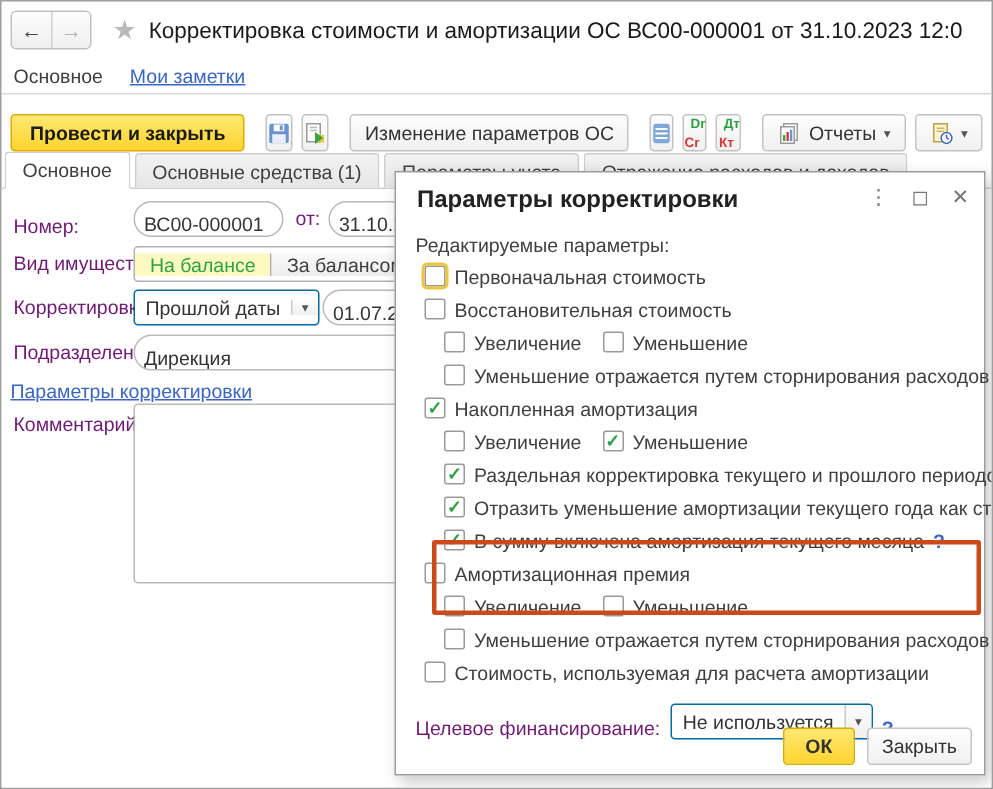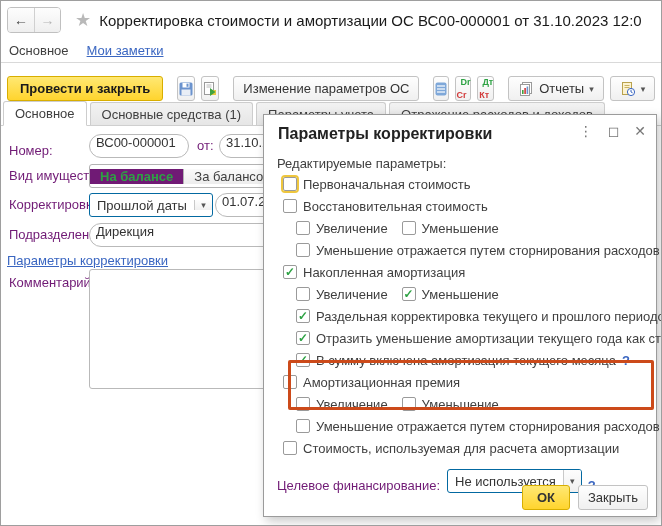--- a/index.html
+++ b/index.html
@@ -35,24 +35,24 @@
 
   
   .tabs { position:absolute; left:0; top:100px; width:100%; height:25px; display:flex; align-items:flex-end; padding-left:2px; border-bottom:1px solid #cfcfcf; }
   .tab { height:23px; display:flex; align-items:center; padding:0 11px; background:linear-gradient(#f2f2f2,#e6e6e6); border:1px solid #cdcdcd; border-bottom:none; border-radius:3px 3px 0 0; margin-right:3px; color:#3f3f3f; cursor:pointer; white-space:nowrap; }
   .tab.active { background:#fff; height:25px; margin-bottom:-1px; border-bottom:1px solid #fff; }
 
   
   .formarea { position:absolute; left:0; top:125px; width:100%; height:401px; background:#fff; }
   .frow { position:absolute; display:flex; align-items:center; }
   .flabel { color:#701a75; white-space:nowrap; }
-  .input { height:24px; background:#fff; border:1px solid #b9b9b9; border-radius:12px; display:flex; align-items:flex-start; padding:0 6px; white-space:nowrap; overflow:hidden; }
+  .input { height:24px; background:#fff; border:1px solid #b9b9b9; border-radius:12px; display:flex; align-items:flex-end; padding:0 6px; white-space:nowrap; overflow:hidden; }
   .seg { display:inline-flex; border:1px solid #b3b3b3; border-radius:3px; overflow:hidden; height:24px; }
   .seg .segitem { display:flex; align-items:center; padding:0 10px; background:linear-gradient(#fafafa,#ededed); color:#3f3f3f; cursor:pointer; }
-  .seg .segitem.sel { background:#701a75; color:#2da243;font-weight:bold; }
+  .seg .segitem.sel { background:#fef9c3; color:#2da243; }
   .seg .segitem + .segitem { border-left:1px solid #b3b3b3; }
   .combo { display:inline-flex; height:24px; border:1px solid #0369a1; border-radius:3px; overflow:hidden; background:#fff; cursor:pointer; }
   .combo .val { display:flex; align-items:center; padding:0 7px; white-space:nowrap; }
   .combo .dd { width:18px; display:flex; align-items:center; justify-content:center; border-left:1px solid #c9c9c9; background:linear-gradient(#fdfdfd,#f0f0f0); font-size:9px; color:#555; }
   .link { color:#3a66c1; text-decoration:underline; cursor:pointer; white-space:nowrap; }
   .textarea { position:absolute; background:#fff; border:1px solid #b9b9b9; border-radius:3px; }
 
   
   .dialog { position:absolute; left:262px; top:113px; width:394px; height:403px; background:#fff; border:1px solid #9b9b9b; box-shadow:3px 4px 10px rgba(0,0,0,.22); z-index:10; }
   .dlg-head { position:relative; height:38px; display:flex; align-items:center; padding-left:14px; }

